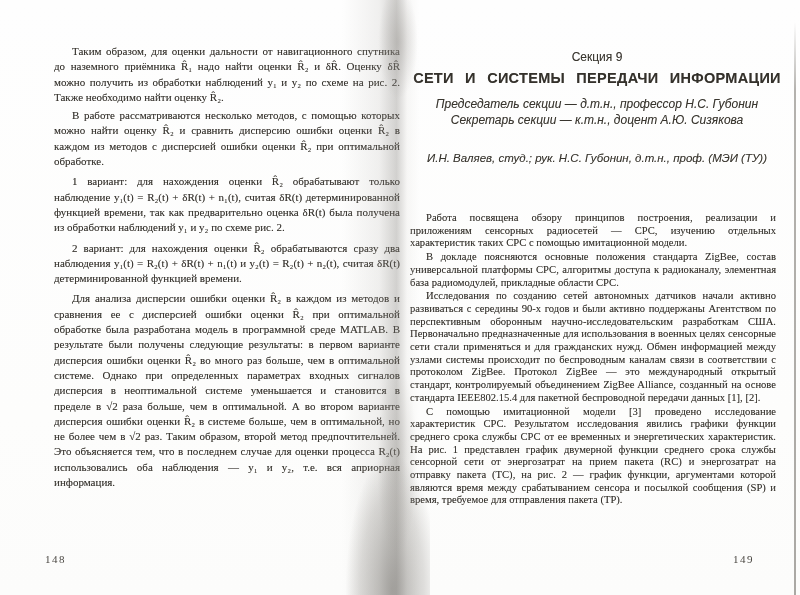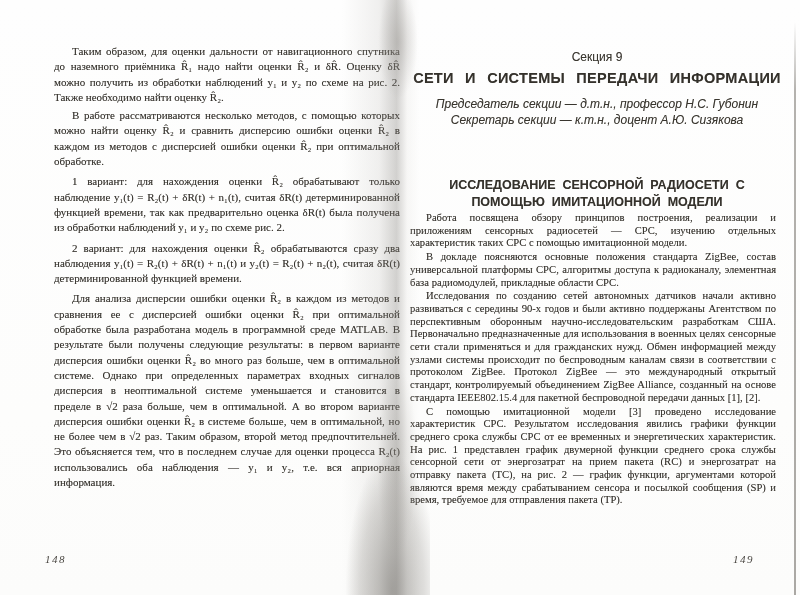--- a/index.html
+++ b/index.html
@@ -38,21 +38,21 @@
   .right-body {
     position:absolute; left:5px; top:212px; width:366px;
     font-size:10.6px; line-height:12.7px; text-align:justify;
     color:#35322d; text-shadow:0 0 .6px rgba(75,70,64,.45);
     font-family:"Liberation Serif", serif;
   }
   .right-body p { margin:0 0 1px 0; text-indent:16px; }
   
   .page-num {
     position:absolute; top:553px; font-size:11px; letter-spacing:1.5px;
-    color:#4a4742; font-family:"Liberation Serif", serif;font-style:italic;
+    color:#4a4742; font-family:"Liberation Serif", serif;
   }
   .page-num.left  { left:45px; }
   .page-num.right { left:733px;text-align:right; }
   
   .gutter {
     position:absolute; left:342px; top:0; width:88px; height:595px; pointer-events:none;
     background:
       radial-gradient(58px 170px at 50px 590px, rgba(108,105,100,.50), rgba(145,142,137,.28) 55%, rgba(145,142,137,0) 80%),
       radial-gradient(26px 120px at 55px 460px, rgba(150,147,142,.30), rgba(150,147,142,0) 78%),
       radial-gradient(26px 75px  at 56px 42px,  rgba(150,147,142,.42), rgba(150,147,142,0) 76%),
@@ -77,21 +77,21 @@
       <p class="var">Для анализа дисперсии ошибки оценки R̂₂ в каждом из методов и сравнения ее с дисперсией ошибки оценки R̂₂ при оптимальной обработке была разработана модель в программной среде MATLAB. В результате были получены следующие результаты: в первом варианте дисперсия ошибки оценки R̂₂ во много раз больше, чем в оптимальной системе. Однако при определенных параметрах входных сигналов дисперсия в неоптимальной системе уменьшается и становится в пределе в √2 раза больше, чем в оптимальной. А во втором варианте дисперсия ошибки оценки R̂₂ в системе больше, чем в оптимальной, но не более чем в √2 раз. Таким образом, второй метод предпочтительней. Это объясняется тем, что в последнем случае для оценки процесса R₂(t) использовались оба наблюдения — y₁ и y₂, т.е. вся априорная информация.</p>
     </div>
     <div class="page-num left">148</div>
   </div>
 
   <div class="right-page">
     <div class="r-center section-label">Секция 9</div>
     <div class="r-center section-title">СЕТИ И СИСТЕМЫ ПЕРЕДАЧИ ИНФОРМАЦИИ</div>
     <div class="r-center section-chair">Председатель секции — д.т.н., профессор Н.С. Губонин</div>
     <div class="r-center section-secretary">Секретарь секции — к.т.н., доцент А.Ю. Сизякова</div>
-    <div class="r-center paper-title">ИССЛЕДОВАНИЕ СЕНСОРНОЙ РАДИОСЕТИ С ПОМОЩЬЮ ИМИТАЦИОННОЙ МОДЕЛИ</div>
+    <div class="r-center paper-authors">И.Н. Валяев, студ.; рук. Н.С. Губонин, д.т.н., проф. (МЭИ (ТУ))</div>
     <div class="right-body">
       <p>Работа посвящена обзору принципов построения, реализации и приложениям сенсорных радиосетей — СРС, изучению отдельных характеристик таких СРС с помощью имитационной модели.</p>
       <p>В докладе поясняются основные положения стандарта ZigBee, состав универсальной платформы СРС, алгоритмы доступа к радиоканалу, элементная база радиомодулей, прикладные области СРС.</p>
       <p>Исследования по созданию сетей автономных датчиков начали активно развиваться с середины 90-х годов и были активно поддержаны Агентством по перспективным оборонным научно-исследовательским разработкам США. Первоначально предназначенные для использования в военных целях сенсорные сети стали применяться и для гражданских нужд. Обмен информацией между узлами системы происходит по беспроводным каналам связи в соответствии с протоколом ZigBee. Протокол ZigBee — это международный открытый стандарт, контролируемый объединением ZigBee Alliance, созданный на основе стандарта IEEE802.15.4 для пакетной беспроводной передачи данных [1], [2].</p>
       <p>С помощью имитационной модели [3] проведено исследование характеристик СРС. Результатом исследования явились графики функции среднего срока службы СРС от ее временных и энергетических характеристик. На рис. 1 представлен график двумерной функции среднего срока службы сенсорной сети от энергозатрат на прием пакета (RC) и энергозатрат на отправку пакета (ТС), на рис. 2 — график функции, аргументами которой являются время между срабатыванием сенсора и посылкой сообщения (SP) и время, требуемое для отправления пакета (ТР).</p>
     </div>
   </div>
   <div class="page-num right">149</div>
 
   <div class="gutter"></div>

